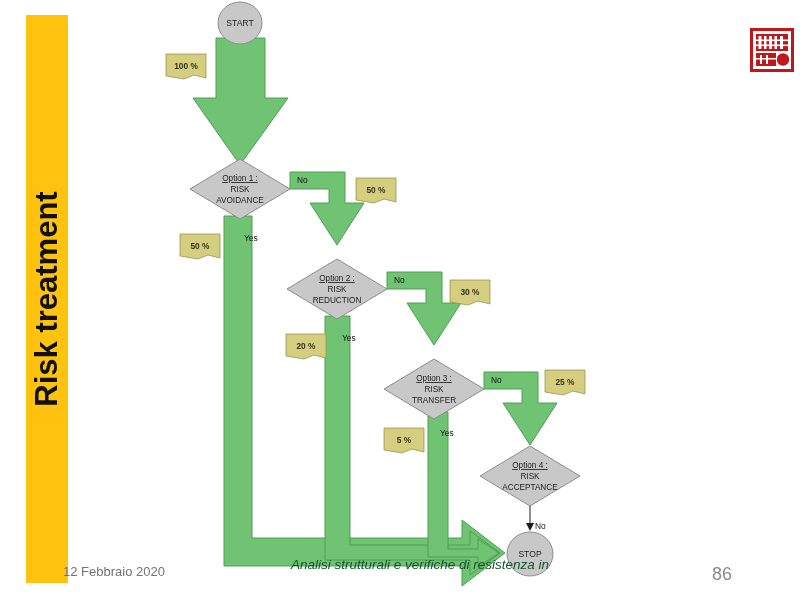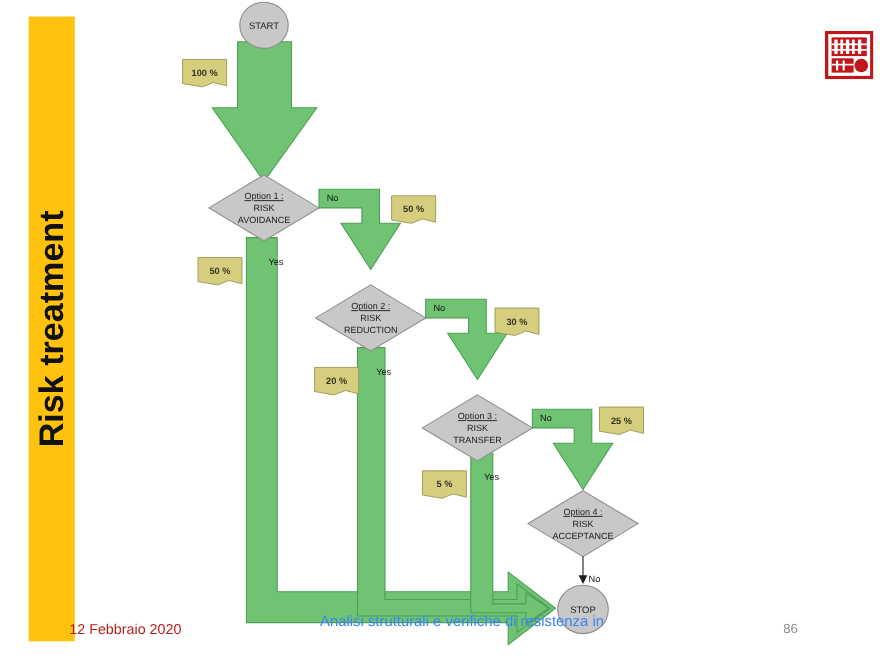--- a/index.html
+++ b/index.html
@@ -51,36 +51,37 @@
   #flow{
     position:absolute;
     left:0;top:0;width:800px;height:600px;
   }
 
   
   .footer-date{
     position:absolute;
     left:63px; top:564px;
     font-size:13px;
-    color:#b91c1c;
+    color:#737373;
     text-align:center;
   }
   .footer-center{
     position:absolute;
     left:240px; top:555px;
     width:360px;
     text-align:center;
     font-size:13.5px;
-    color:#3b82f6;
+    color:#14532d;
     line-height:19px;
+    font-style:italic;
   }
   .footer-page{
     position:absolute;
     left:712px; top:564px;
-    font-size:12px;
+    font-size:18px;
     color:#8a8a8a;
   }
 
   
   .node-label{ font-family:"Liberation Sans", sans-serif; font-size:8.2px; fill:#1c1c1c; text-anchor:middle; }
   .node-label.u{ text-decoration:underline; }
   .endpoint-label{ font-family:"Liberation Sans", sans-serif; font-size:8.6px; fill:#1c1c1c; text-anchor:middle; }
   .note-label{ font-family:"Liberation Sans", sans-serif; font-size:8.4px; font-weight:bold; fill:#333322; text-anchor:middle; }
   .edge-label{ font-family:"Liberation Sans", sans-serif; font-size:8.4px; fill:#111111; }
 </style>

